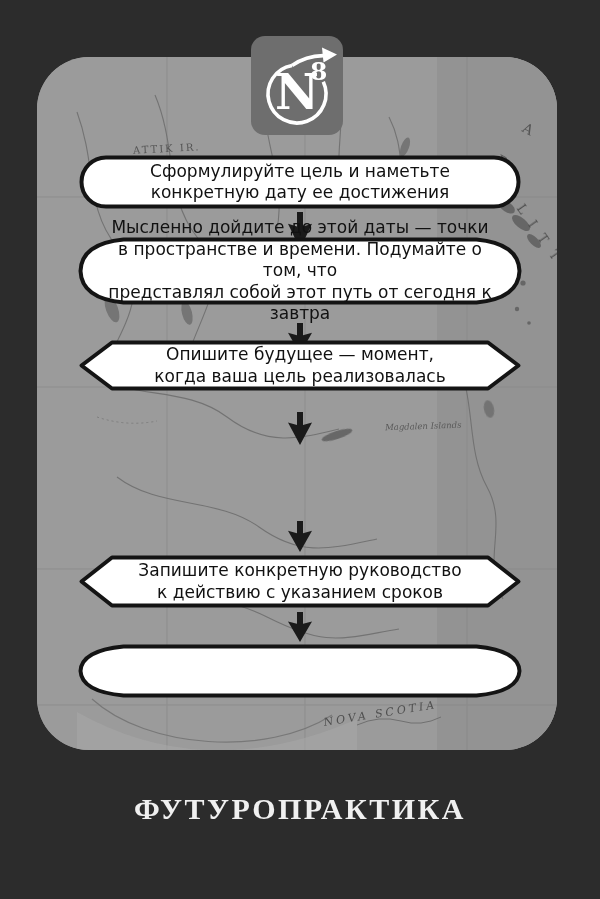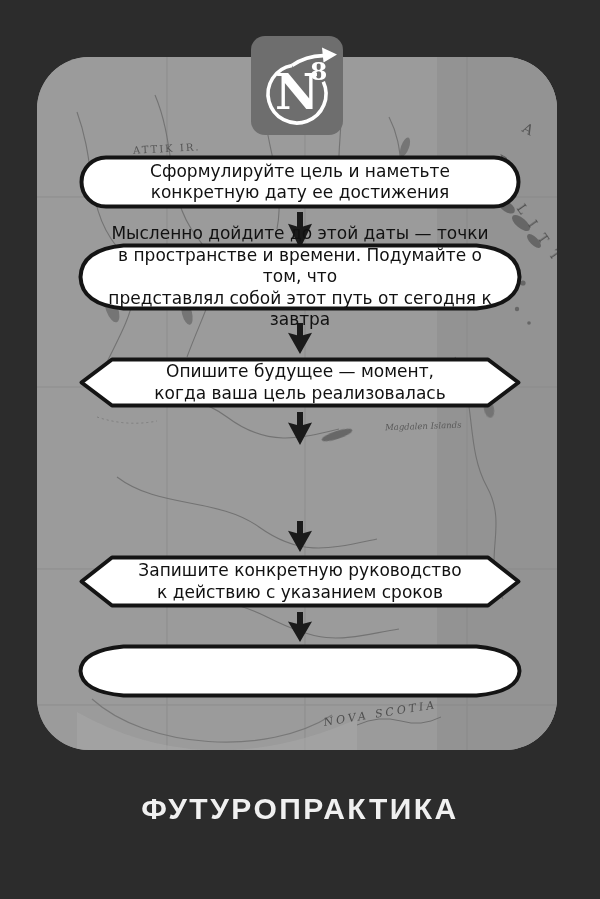--- a/index.html
+++ b/index.html
@@ -30,38 +30,38 @@
   .badge{position:absolute;left:251px;top:36px;width:92px;height:99px;border-radius:14px;
     background:var(--badge-background);z-index:6}
   .badge svg{position:absolute;inset:0;width:100%;height:100%}
 
   
   .step{position:absolute;left:78px;width:444px;display:flex;align-items:center;justify-content:center;z-index:4}
   .step svg.step-shape{position:absolute;inset:0;width:100%;height:100%}
   .step-text{position:relative;z-index:1;text-align:center;white-space:pre-line;
     font-size:17px;line-height:1.26;font-weight:500;color:#111;padding:0 26px}
   .s1{top:154px;height:56px}
-  .s2{top:242px;height:70px}
-  .s3{top:355px;height:55px}
+  .s2{top:236px;height:70px}
+  .s3{top:338px;height:55px}
   .s4{top:446px;height:73px}
   .s5{top:553px;height:57px}
   .s6{top:643px;height:56px}
 
   
   .arrow{position:absolute;left:287px;width:26px;z-index:3}
   .arrow svg{width:100%;height:100%;display:block}
   .a1{top:212px;height:37px}
   .a2{top:323px;height:31px}
   .a3{top:412px;height:33px}
   .a4{top:521px;height:31px}
   .a5{top:612px;height:30px}
 
   
   .footer-title{position:absolute;left:0;top:792px;width:600px;text-align:center;
-    font-family:Liberation Sans, sans-serif;font-weight:bold;font-size:30px;letter-spacing:2.5px;
+    font-family:Liberation Serif, serif;font-weight:bold;font-size:30px;letter-spacing:2.5px;
     color:var(--title);z-index:4}
 </style>
 </head>
 <body>
 
 <div class="poster">
 
   <div class="map-panel">
     <svg class="map-art" viewBox="0 0 520 693" aria-hidden="true">
       <rect x="0" y="0" width="520" height="693" fill="#9b9b9b"></rect>

